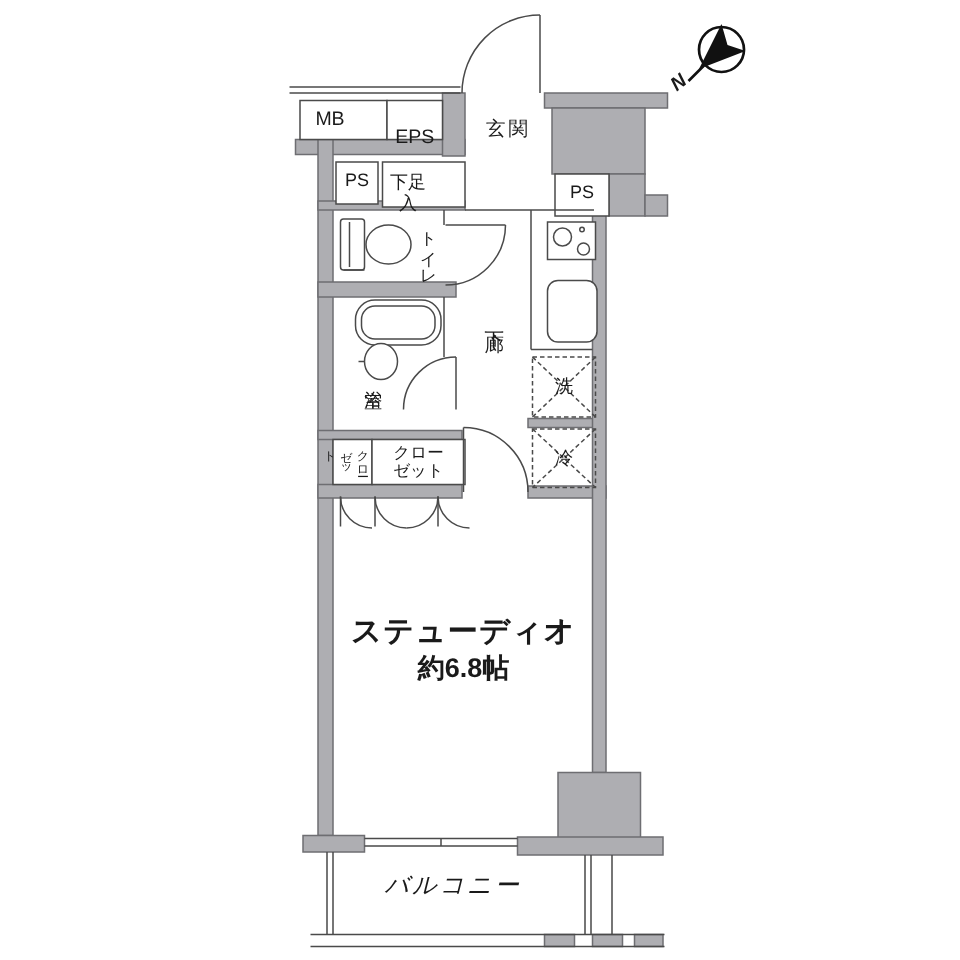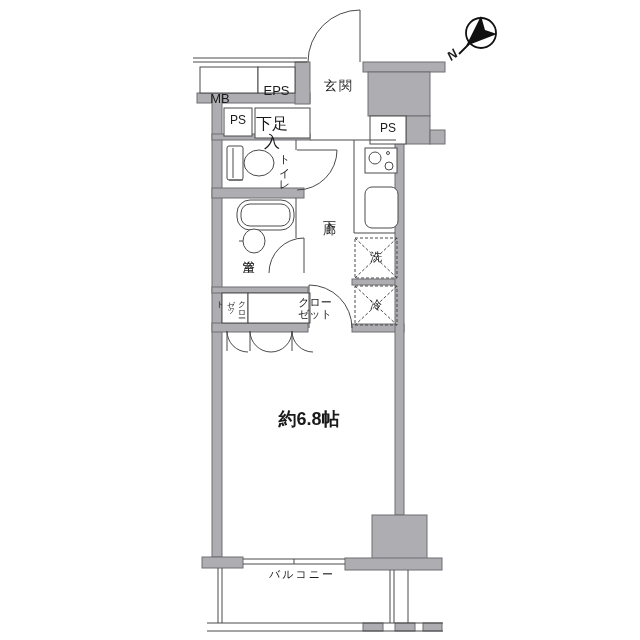--- a/index.html
+++ b/index.html
@@ -122,34 +122,35 @@
       <path class="ln" d="M207,623 H443 M207,631 H443"></path>
     </g>
 
     <g>
       <circle class="cmp" cx="481" cy="33" r="15"></circle>
       <polygon points="466,46 481,16 485,30 497,34" fill="#111"></polygon>
       <path class="cmp" d="M469,44 L459,54"></path>
     </g>
   </svg>
 
-  <div class="lbl ctr" style="left:200px;top:72px;width:40px;font-size:13px;margin-top:20px;">MB</div>
+  <div class="lbl ctr" style="left:200px;top:72px;width:40px;font-size:13px;">MB</div>
   <div class="lbl ctr" style="left:258px;top:84px;width:37px;font-size:13px;">EPS</div>
   <div class="lbl ctr" style="left:224px;top:114px;width:28px;font-size:12px;">PS</div>
-  <div class="lbl ctr" style="left:255px;top:115px;width:34px;font-size:16px;">下足入</div>
+  <div class="lbl ctr" style="left:255px;top:115px;width:34px;font-size:12px;">下足入</div>
   <div class="lbl ctr" style="left:310px;top:79px;width:58px;font-size:13px;letter-spacing:2px;">玄関</div>
   <div class="lbl ctr" style="left:370px;top:122px;width:36px;font-size:12px;">PS</div>
   <div class="lbl vtext" style="left:278px;top:147px;height:44px;font-size:11px;">トイレ</div>
   <div class="lbl vtext" style="left:321px;top:211px;height:36px;font-size:13px;">廊下</div>
   <div class="lbl vtext" style="left:241px;top:251px;height:34px;font-size:12px;">浴室</div>
   <div class="lbl ctr" style="left:355px;top:251px;width:42px;font-size:12px;">洗</div>
   <div class="lbl ctr" style="left:355px;top:299px;width:42px;font-size:12px;">冷</div>
   <div class="lbl vtext" style="left:224px;top:295px;width:23px;height:27px;font-size:8px;line-height:11px;">クローゼット</div>
-  <div class="lbl ctr" style="left:248px;top:296px;width:62px;font-size:11px;line-height:12px;margin-left:36px;">
+  <div class="lbl ctr" style="left:248px;top:296px;width:62px;font-size:11px;line-height:12px;">
     <div>クロー</div>
     <div>ゼット</div>
   </div>
   <div class="lbl ctr" style="left:222px;top:408px;width:174px;font-weight:bold;line-height:1.3;">
+    <div style="font-size:20px;letter-spacing:1px;">ステューディオ</div>
     <div style="font-size:18px;">約6.8帖</div>
   </div>
-  <div class="lbl ctr" style="left:222px;top:568px;width:160px;font-size:11px;letter-spacing:2px;">バルコニー</div>
+  <div class="lbl ctr" style="left:222px;top:582px;width:160px;font-size:16px;letter-spacing:2px;font-style:italic;">バルコニー</div>
   <div class="lbl n-mark" style="left:448px;top:48px;font-size:13px;">N</div>
 </div>
 
 </body></html>

